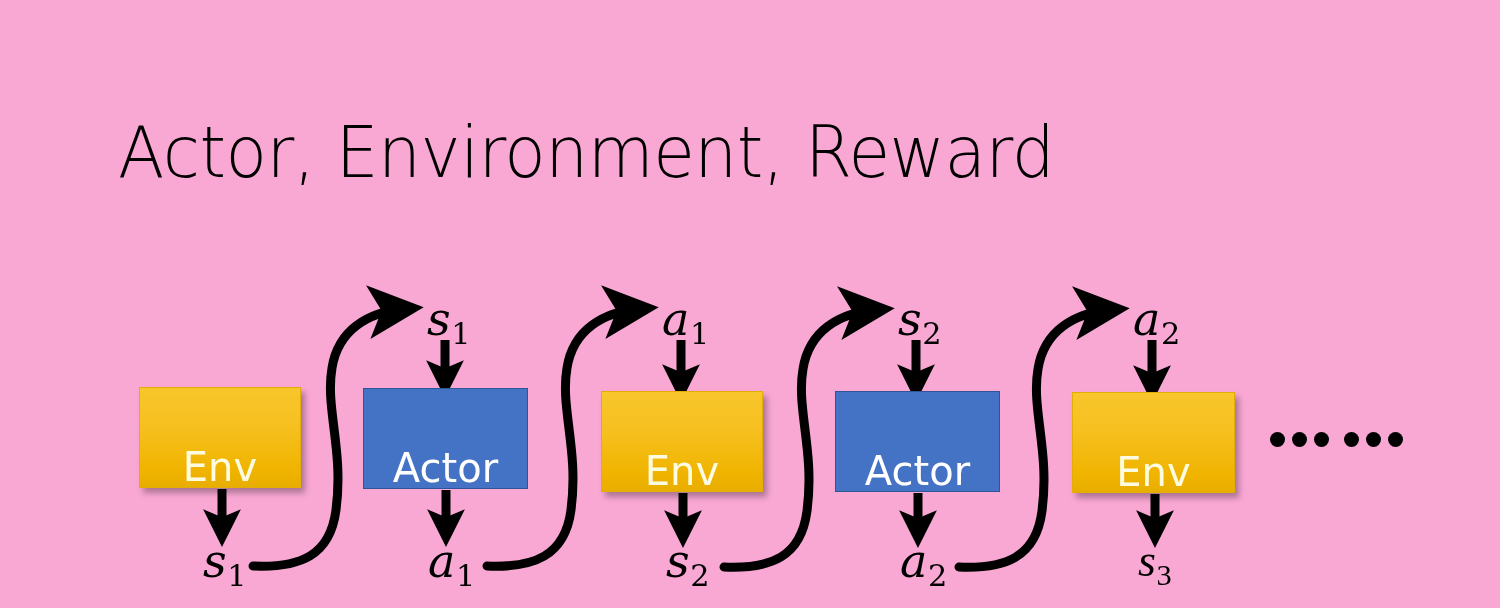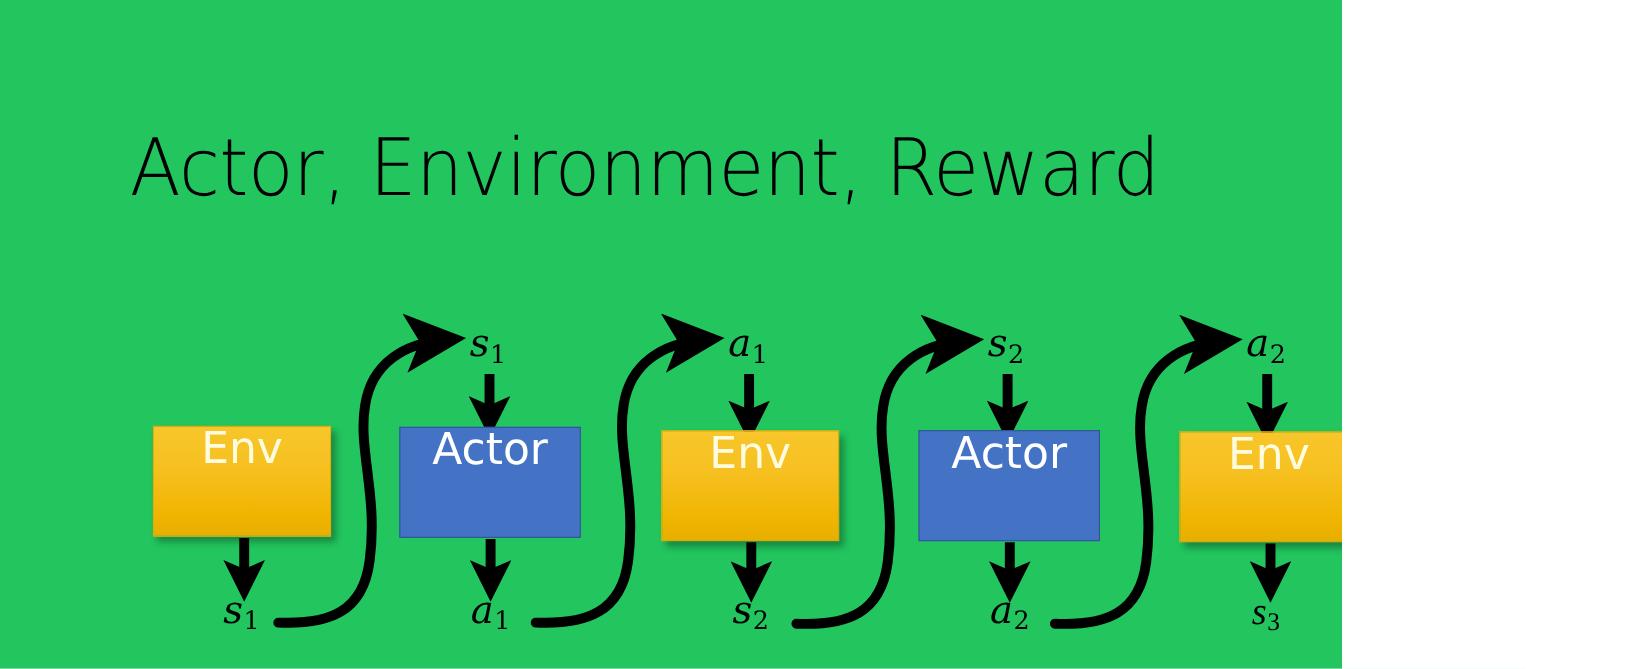--- a/index.html
+++ b/index.html
@@ -6,23 +6,23 @@
   html, body {
     margin: 0;
     padding: 0;
     background: #ffffff;
   }
   body {
     font-family: "Liberation Sans", sans-serif;
   }
   #slide {
     position: relative;
-    width: 1220px;
+    width: 1500px;
     height: 608px;
-    background: #22c55e;
+    background: #f9a8d4;
     overflow: hidden;
   }
   #slide-title {
     position: absolute;
     left: 118px;
     top: 116px;
     font-family: "DejaVu Sans", sans-serif;
     font-weight: 300;
     font-size: 72px;
     line-height: 1.0;
@@ -36,21 +36,21 @@
     position: absolute;
     left: 0;
     top: 0;
     width: 1500px;
     height: 608px;
   }
   .node-box {
     position: absolute;
     box-sizing: border-box;
     display: flex;
-    align-items: flex-start;
+    align-items: flex-end;
     justify-content: center;
   }
   .node-box .node-label {
     font-family: "DejaVu Sans", sans-serif;
     font-weight: 400;
     font-size: 40px;
     line-height: 1;
     user-select: none;
   }
   .node-env {
@@ -65,21 +65,21 @@
     background: #4472C4;
     border: 1px solid #2F5597;
   }
   .node-actor .node-label {
     color: #FFFFFF;
   }
   .math-label {
     position: absolute;
     font-family: "DejaVu Serif", serif;
     font-style: italic;
-    font-size: 35px;
+    font-size: 46px;
     line-height: 1;
     color: #000000;
     white-space: nowrap;
     user-select: none;
   }
   .math-label sub {
     font-size: 0.66em;
     font-style: normal;
     vertical-align: baseline;
     position: relative;

